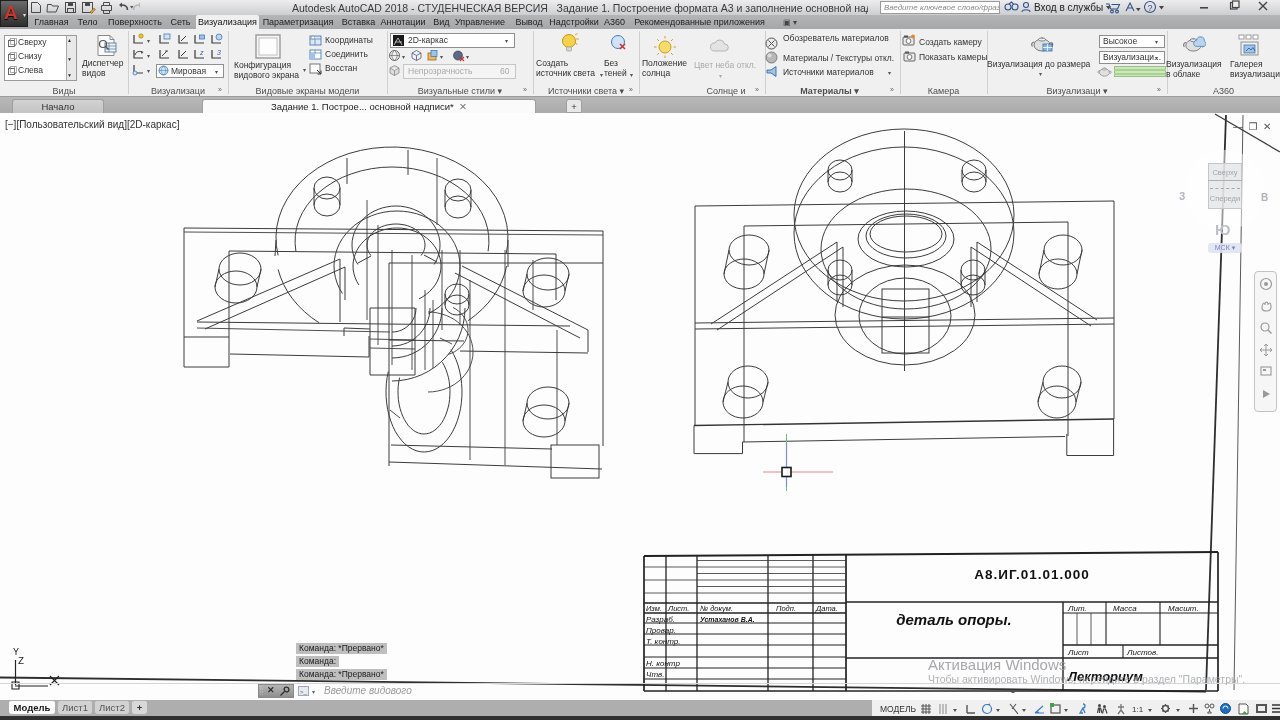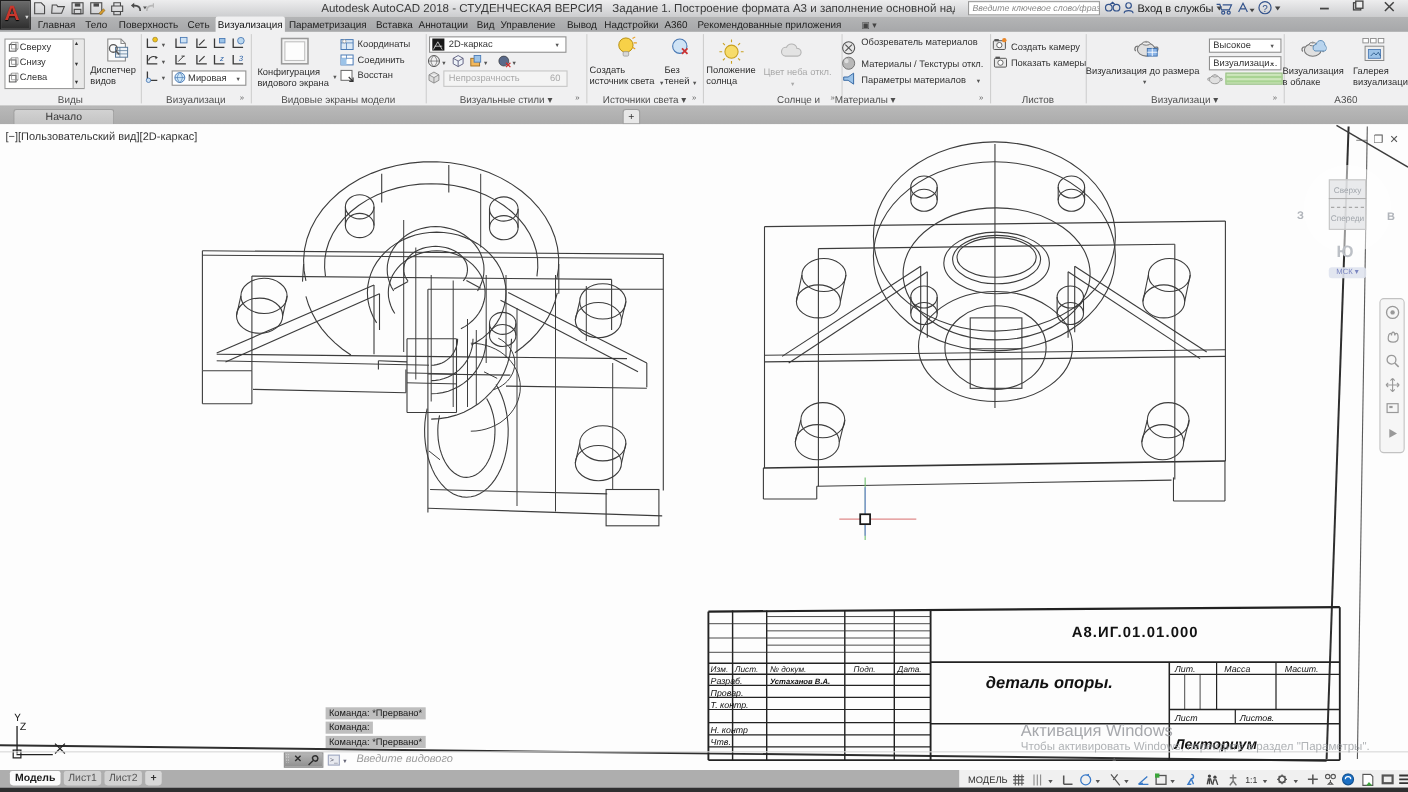--- a/index.html
+++ b/index.html
@@ -121,23 +121,23 @@
     <div class="plabel" style="left:0px;width:128px;">Виды</div>
     <div class="plabel" style="left:128px;width:100px;">Визуализаци</div>
     <div class="pmore" style="left:218px;">»</div>
     <div class="plabel" style="left:228px;width:159px;">Видовые экраны модели</div>
     <div class="plabel" style="left:387px;width:146px;">Визуальные стили ▾</div>
     <div class="pmore" style="left:523px;">»</div>
     <div class="plabel" style="left:533px;width:106px;">Источники света ▾</div>
     <div class="pmore" style="left:629px;">»</div>
     <div class="plabel" style="left:639px;width:126px;padding-left:48px;">Солнце и местоположение ▾</div>
     <div class="pmore" style="left:755px;">»</div>
-    <div class="plabel" style="left:719px;width:135px;">Материалы ▾</div>
+    <div class="plabel" style="left:762px;width:135px;font-weight:bold;">Материалы ▾</div>
     <div class="pmore" style="left:890px;">»</div>
-    <div class="plabel" style="left:900px;width:87px;">Листов</div>
+    <div class="plabel" style="left:900px;width:87px;">Камера</div>
     <div class="plabel" style="left:987px;width:180px;">Визуализаци ▾</div>
     <div class="pmore" style="left:1157px;">»</div>
     <div class="plabel" style="left:1167px;width:113px;">A360</div>
     <div class="abs" style="left:4px;top:6px;width:73px;height:46px;background:#fff;border:1px solid #9a9a9a;"></div>
     <svg class="abs" style="left:6px;top:8px;" width="11" height="11" viewBox="0 0 11 11">
       <rect x="2.5" y="3.5" width="6" height="6" fill="#fff" stroke="#555" stroke-width="0.9"></rect>
       <path d="M2.5 3.5 l2-2 h6 v6 l-2 2 M4.5 1.5 l0 6 m0 0 l6 0 m-2 -6 l0 6" stroke="#888" stroke-width="0.7" fill="none"></path>
     </svg>
     <div class="rtxt" style="left:18px;top:8px;font-size:8.5px;">Сверху</div>
     <svg class="abs" style="left:6px;top:22px;" width="11" height="11" viewBox="0 0 11 11">
@@ -309,21 +309,21 @@
     <div class="rtxt" style="left:783px;top:4px;text-align:right;">Обозреватель материалов</div>
     <svg class="abs" style="left:765px;top:22px;" width="13" height="13" viewBox="0 0 13 13">
       <circle cx="6.5" cy="6.5" r="5.5" fill="#b8b8b8" stroke="#666" stroke-width="0.8"></circle>
       <circle cx="4.5" cy="4.5" r="2" fill="#ddd"></circle>
     </svg>
     <div class="rtxt" style="left:783px;top:24px;">Материалы / Текстуры откл.</div>
     <div class="ddarr" style="left:905px;top:26px;">▾</div>
     <svg class="abs" style="left:765px;top:36px;" width="13" height="13" viewBox="0 0 13 13">
       <path d="M2 5 h4 l5 -3.5 v10 l-5 -3.5 h-4 z" fill="#9cc3e8" stroke="#3a6aa5" stroke-width="0.9"></path>
     </svg>
-    <div class="rtxt" style="left:783px;top:38px;">Параметры материалов</div>
+    <div class="rtxt" style="left:783px;top:38px;">Источники материалов</div>
     <div class="ddarr" style="left:888px;top:40px;">▾</div>
     <svg class="abs" style="left:902px;top:5px;" width="14" height="12" viewBox="0 0 14 12">
       <rect x="1" y="3" width="11" height="8" rx="1" fill="#e9e9e9" stroke="#555" stroke-width="0.9"></rect>
       <circle cx="6.5" cy="7" r="2.4" fill="#fff" stroke="#555" stroke-width="0.8"></circle>
       <rect x="2" y="1.5" width="4" height="2" fill="#555"></rect>
       <circle cx="11" cy="2.5" r="2" fill="#e8872a"></circle>
     </svg>
     <div class="rtxt" style="left:919px;top:8px;">Создать камеру</div>
     <svg class="abs" style="left:903px;top:21px;" width="14" height="12" viewBox="0 0 14 12">
       <rect x="1" y="3" width="11" height="8" rx="1" fill="#e9e9e9" stroke="#555" stroke-width="0.9"></rect>
@@ -375,20 +375,21 @@
       <rect x="8" y="1" width="5" height="4" fill="#fff" stroke="#888" stroke-width="0.8"></rect>
       <rect x="15" y="1" width="5" height="4" fill="#fff" stroke="#888" stroke-width="0.8"></rect>
       <rect x="3" y="8" width="17" height="13" fill="#eee" stroke="#888" stroke-width="0.9"></rect>
       <rect x="6" y="11" width="11" height="8" fill="#9cc3e8" stroke="#4a7ab5" stroke-width="0.8"></rect>
       <path d="M8 17 l3 -3 2 2 2 -2.5 2 3.5" stroke="#2a5a8a" fill="none" stroke-width="0.8"></path>
     </svg>
     <div class="rtxtc" style="left:1230px;top:31px;width:52px;">Галерея<br>визуализации</div>
   </div>
 <div id="filetabs">
     <div class="ftab" style="left:12px;width:92px;background:linear-gradient(#d2d2d2,#c4c4c4);border:1px solid #9f9f9f;border-bottom:none;border-radius:3px 3px 0 0;">Начало</div>
+    <div class="ftab" style="left:202px;width:334px;background:#fafafa;border:1px solid #9f9f9f;border-bottom:none;border-radius:3px 3px 0 0;color:#222;">Задание 1. Построе... основной надписи* &nbsp;<span style="color:#777;">✕</span></div>
     <div class="ftab" style="left:566px;width:16px;background:#e8e8e8;border:1px solid #9f9f9f;border-radius:3px 3px 0 0;color:#333;">+</div>
   </div>
 <div id="canvas"></div>
 <div id="vplabel">[−][Пользовательский вид][2D-каркас]</div>
 <svg id="dwg" width="1280" height="720" viewBox="0 0 1280 720">
     <line x1="184" y1="228" x2="603" y2="231" stroke="#3c3c3c" stroke-width="1"></line>
     <line x1="184" y1="232" x2="603" y2="235" stroke="#3c3c3c" stroke-width="0.9"></line>
     <line x1="184" y1="228" x2="184" y2="337" stroke="#3c3c3c" stroke-width="1"></line>
     <line x1="603" y1="231" x2="603" y2="446" stroke="#3c3c3c" stroke-width="1"></line>
     <line x1="229" y1="251" x2="556" y2="254" stroke="#3c3c3c" stroke-width="1"></line>

